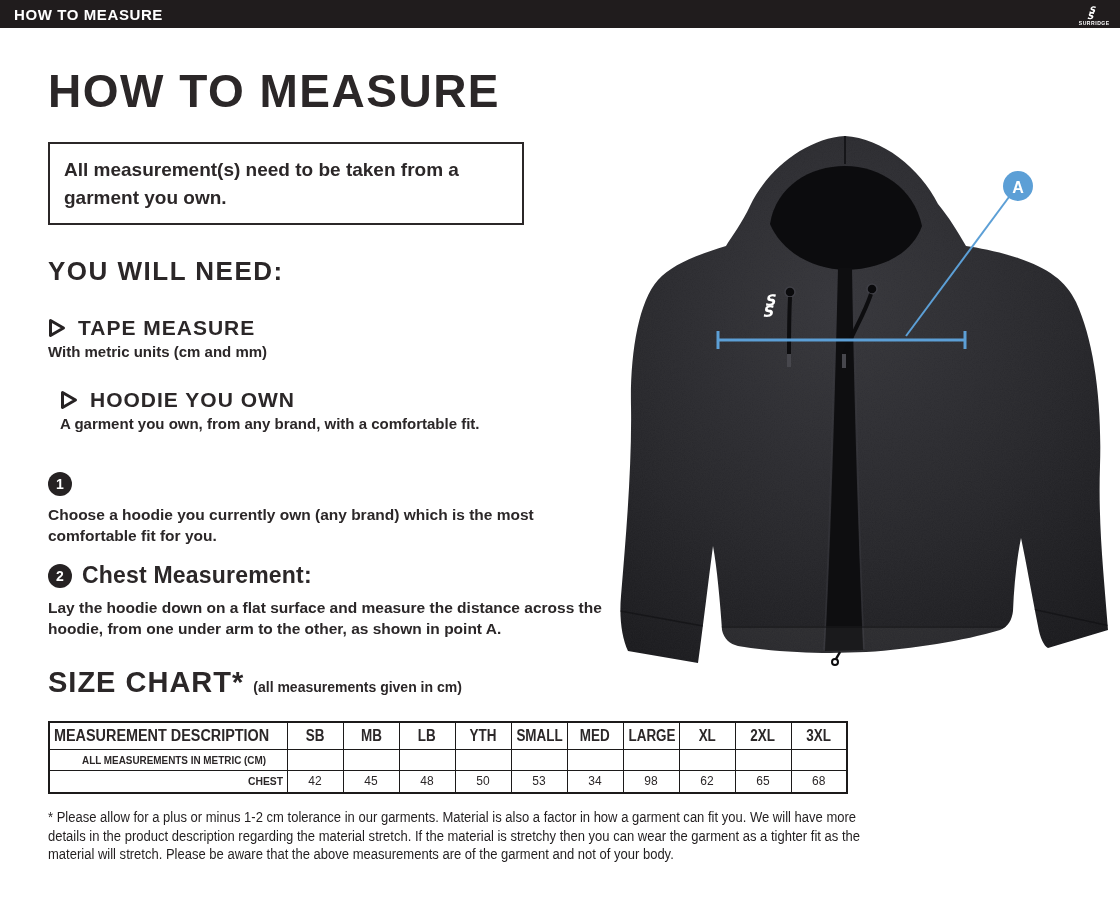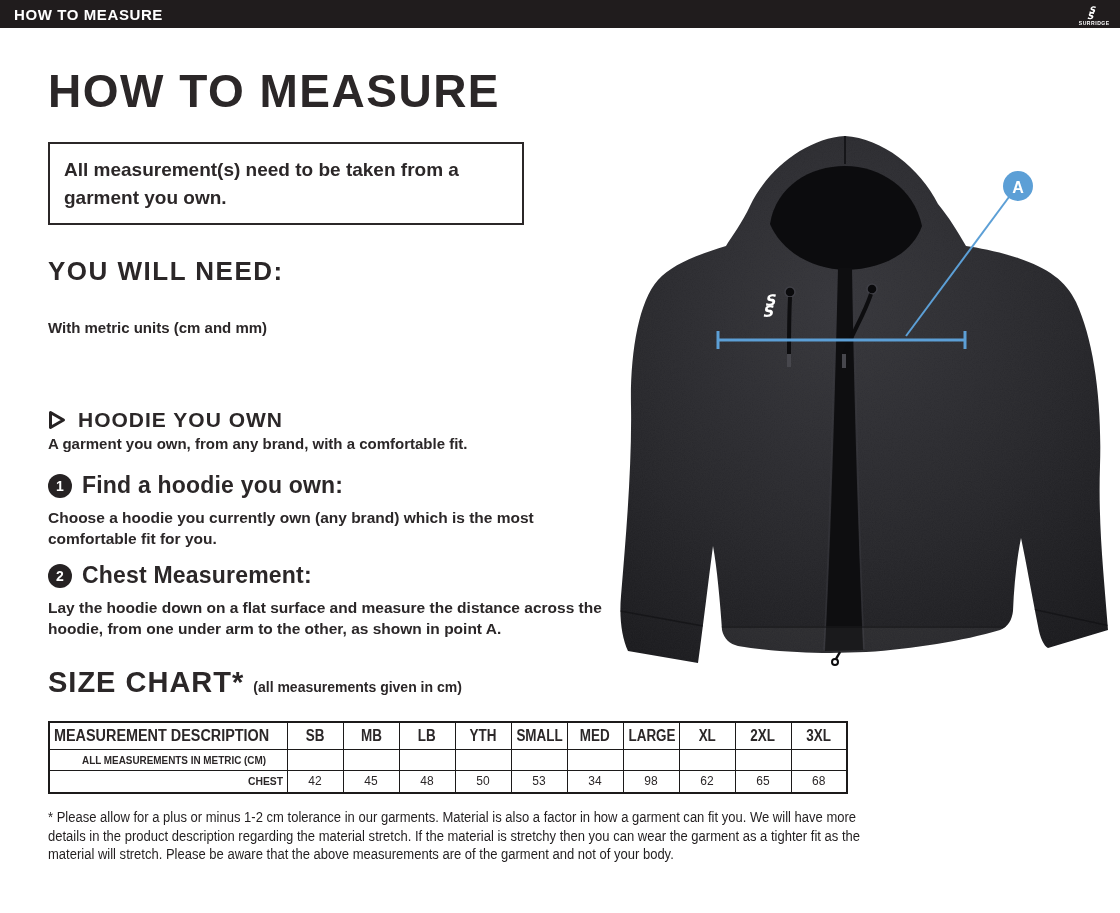--- a/index.html
+++ b/index.html
@@ -76,37 +76,42 @@
 
   <h1 class="abs main-title">HOW TO MEASURE</h1>
 
   <div class="abs notice-box">
     <span>All measurement(s) need to be taken from a garment you own.</span>
   </div>
 
   <div class="abs ywn-heading">YOU WILL NEED:</div>
 
   <div class="abs" style="top:316px; left:48px;">
+    <div class="need-item-label-row">
+      <svg width="18" height="20" viewBox="0 0 18 20" aria-hidden="true">
+        <polygon points="2.5,2.5 15.5,10 2.5,17.5" fill="#ffffff" stroke="#262223" stroke-width="3" stroke-linejoin="round"></polygon>
+      </svg>
+      <span class="need-label">TAPE MEASURE</span>
+    </div>
     <div class="need-desc">With metric units (cm and mm)</div>
   </div>
 
-  <div class="abs" style="top:388px; left:48px;margin-top:20px;">
+  <div class="abs" style="top:388px; left:60px;">
     <div class="need-item-label-row">
       <svg width="18" height="20" viewBox="0 0 18 20" aria-hidden="true">
         <polygon points="2.5,2.5 15.5,10 2.5,17.5" fill="#ffffff" stroke="#262223" stroke-width="3" stroke-linejoin="round"></polygon>
       </svg>
       <span class="need-label">HOODIE YOU OWN</span>
     </div>
     <div class="need-desc">A garment you own, from any brand, with a comfortable fit.</div>
   </div>
 
   <div class="abs" style="top:472px; left:48px;">
     <div class="step-title-row">
       <span class="step-circle">1</span>
-      <span class="step-title">Find a hoodie you own:</span>
     </div>
     <div class="step-desc">Choose a hoodie you currently own (any brand) which is the most comfortable fit for you.</div>
   </div>
 
   <div class="abs" style="top:562px; left:48px;">
     <div class="step-title-row">
       <span class="step-circle">2</span>
       <span class="step-title">Chest Measurement:</span>
     </div>
     <div class="step-desc">Lay the hoodie down on a flat surface and measure the distance across the hoodie, from one under arm to the other, as shown in point A.</div>

